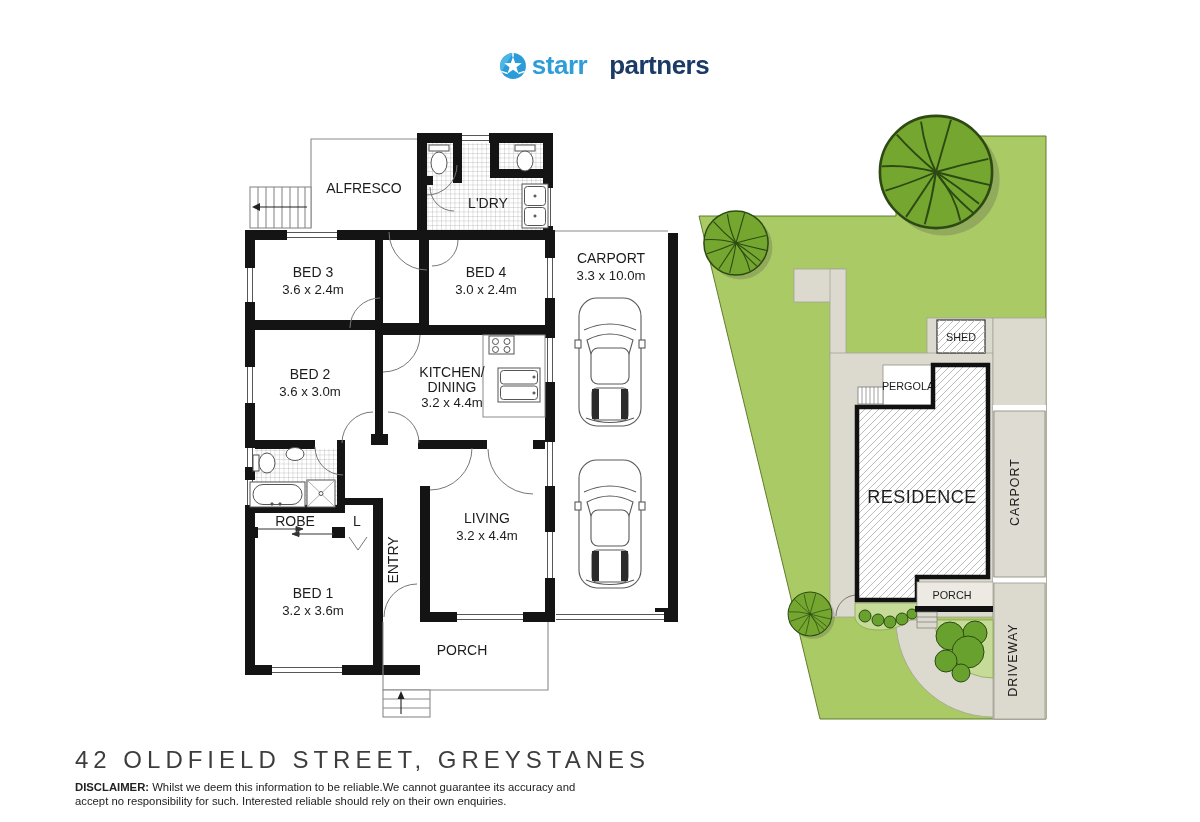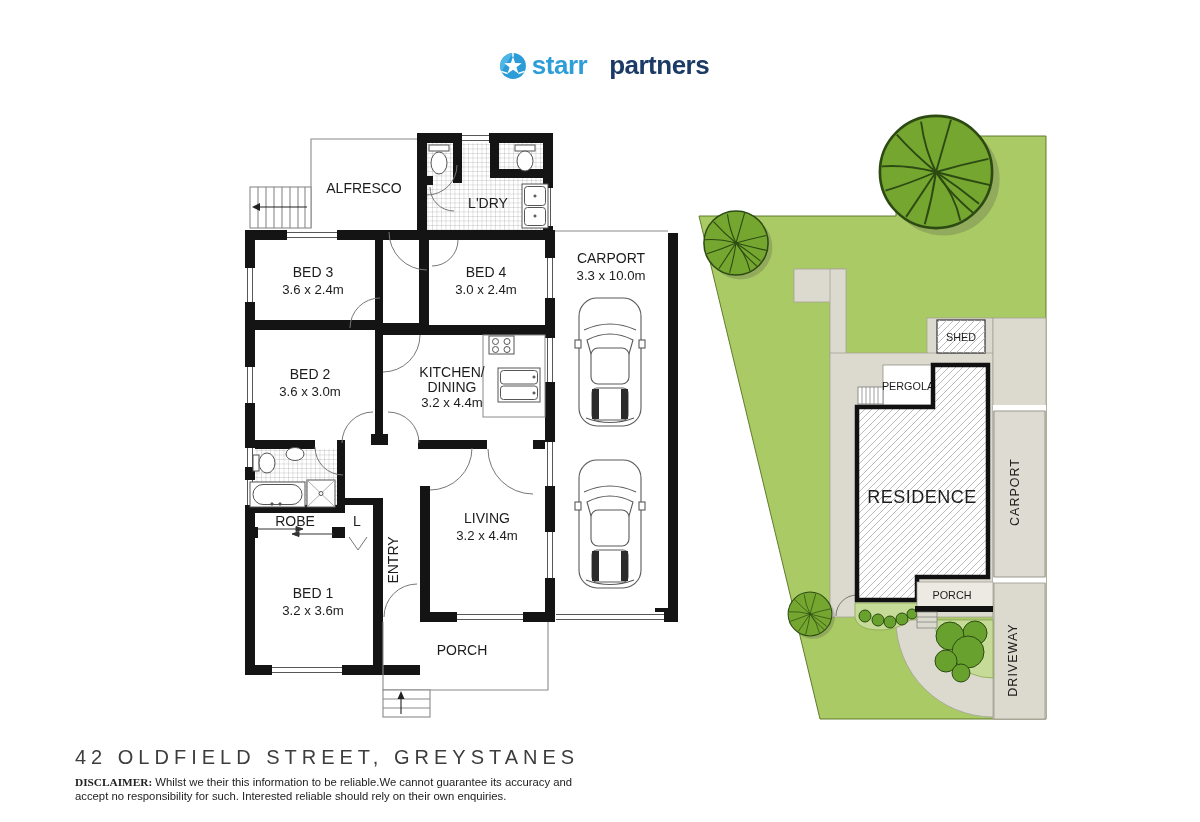--- a/index.html
+++ b/index.html
@@ -4,23 +4,23 @@
 <style>
   html,body{margin:0;padding:0;background:#fff;}
   .canvas{position:relative;width:1200px;height:822px;background:#fff;overflow:hidden;
           font-family:"Liberation Sans",sans-serif;}
   .logo{position:absolute;top:50px;left:4px;width:100%;display:flex;justify-content:center;
         align-items:center;gap:5px;}
   .logo .b1{font-size:26px;font-weight:bold;color:#2e9ed9;letter-spacing:-0.5px;}
   .logo .b2{font-size:26px;font-weight:bold;color:#1b3b66;letter-spacing:-0.5px;margin-left:17px;}
   .plan{position:absolute;top:0;left:0;}
   .footer{position:absolute;left:75px;top:746px;width:560px;}
-  .address{font-size:20px;letter-spacing:5px;color:#3d3d3d;font-weight:500;white-space:nowrap;}
+  .address{font-size:24px;letter-spacing:5px;color:#3d3d3d;font-weight:500;white-space:nowrap;}
   .disc{margin:7px 0 0 0;font-size:11.3px;line-height:13.5px;color:#222;}
-  .disc b{font-weight:bold;font-family:Liberation Serif, serif;}
+  .disc b{font-weight:bold;}
   .disc .l2{display:block;}
   svg text{font-family:"Liberation Sans",sans-serif;fill:#1c1c1c;}
   .rlabel{font-size:14px;}
   .dims{font-size:13.2px;}
   .slabel{font-size:10.8px;}
   .vlabel{font-size:12.5px;letter-spacing:1px;}
   .res{font-size:18px;letter-spacing:0.5px;}
 </style>
 </head>
 <body>
@@ -331,16 +331,16 @@
     <path d="M13 1 A12 12 0 0 0 2.2 18" fill="#4db6e6"></path>
     <polygon fill="#fff" points="13,4.5 15,10.25 21.1,10.37 16.2,14.05 18,19.88 13,16.4 8,19.88 9.8,14.05 4.9,10.37 11,10.25"></polygon>
     <path d="M13 1 L13 4.5 M2.2 18 L8 19.88 M23.8 18 L18 19.88" stroke="#fff" stroke-width="1.4"></path>
   </svg>
   <span class="b1">starr</span>
       <span class="b2">partners</span>
 </div>
 
 <div class="footer">
   <div class="address">42 OLDFIELD STREET, GREYSTANES</div>
-  <p class="disc"><span class="l1"><b>DISCLAIMER:</b> <span>Whilst we their this information to be reliable.We cannot guarantee its accuracy and</span></span><span class="l2">accept no responsibility for such. Interested reliable should rely on their own enquiries.</span></p>
+  <p class="disc"><span class="l1"><b>DISCLAIMER:</b> <span>Whilst we deem this information to be reliable.We cannot guarantee its accuracy and</span></span><span class="l2">accept no responsibility for such. Interested reliable should rely on their own enquiries.</span></p>
 </div>
 
 </div>
 
 </body></html>

